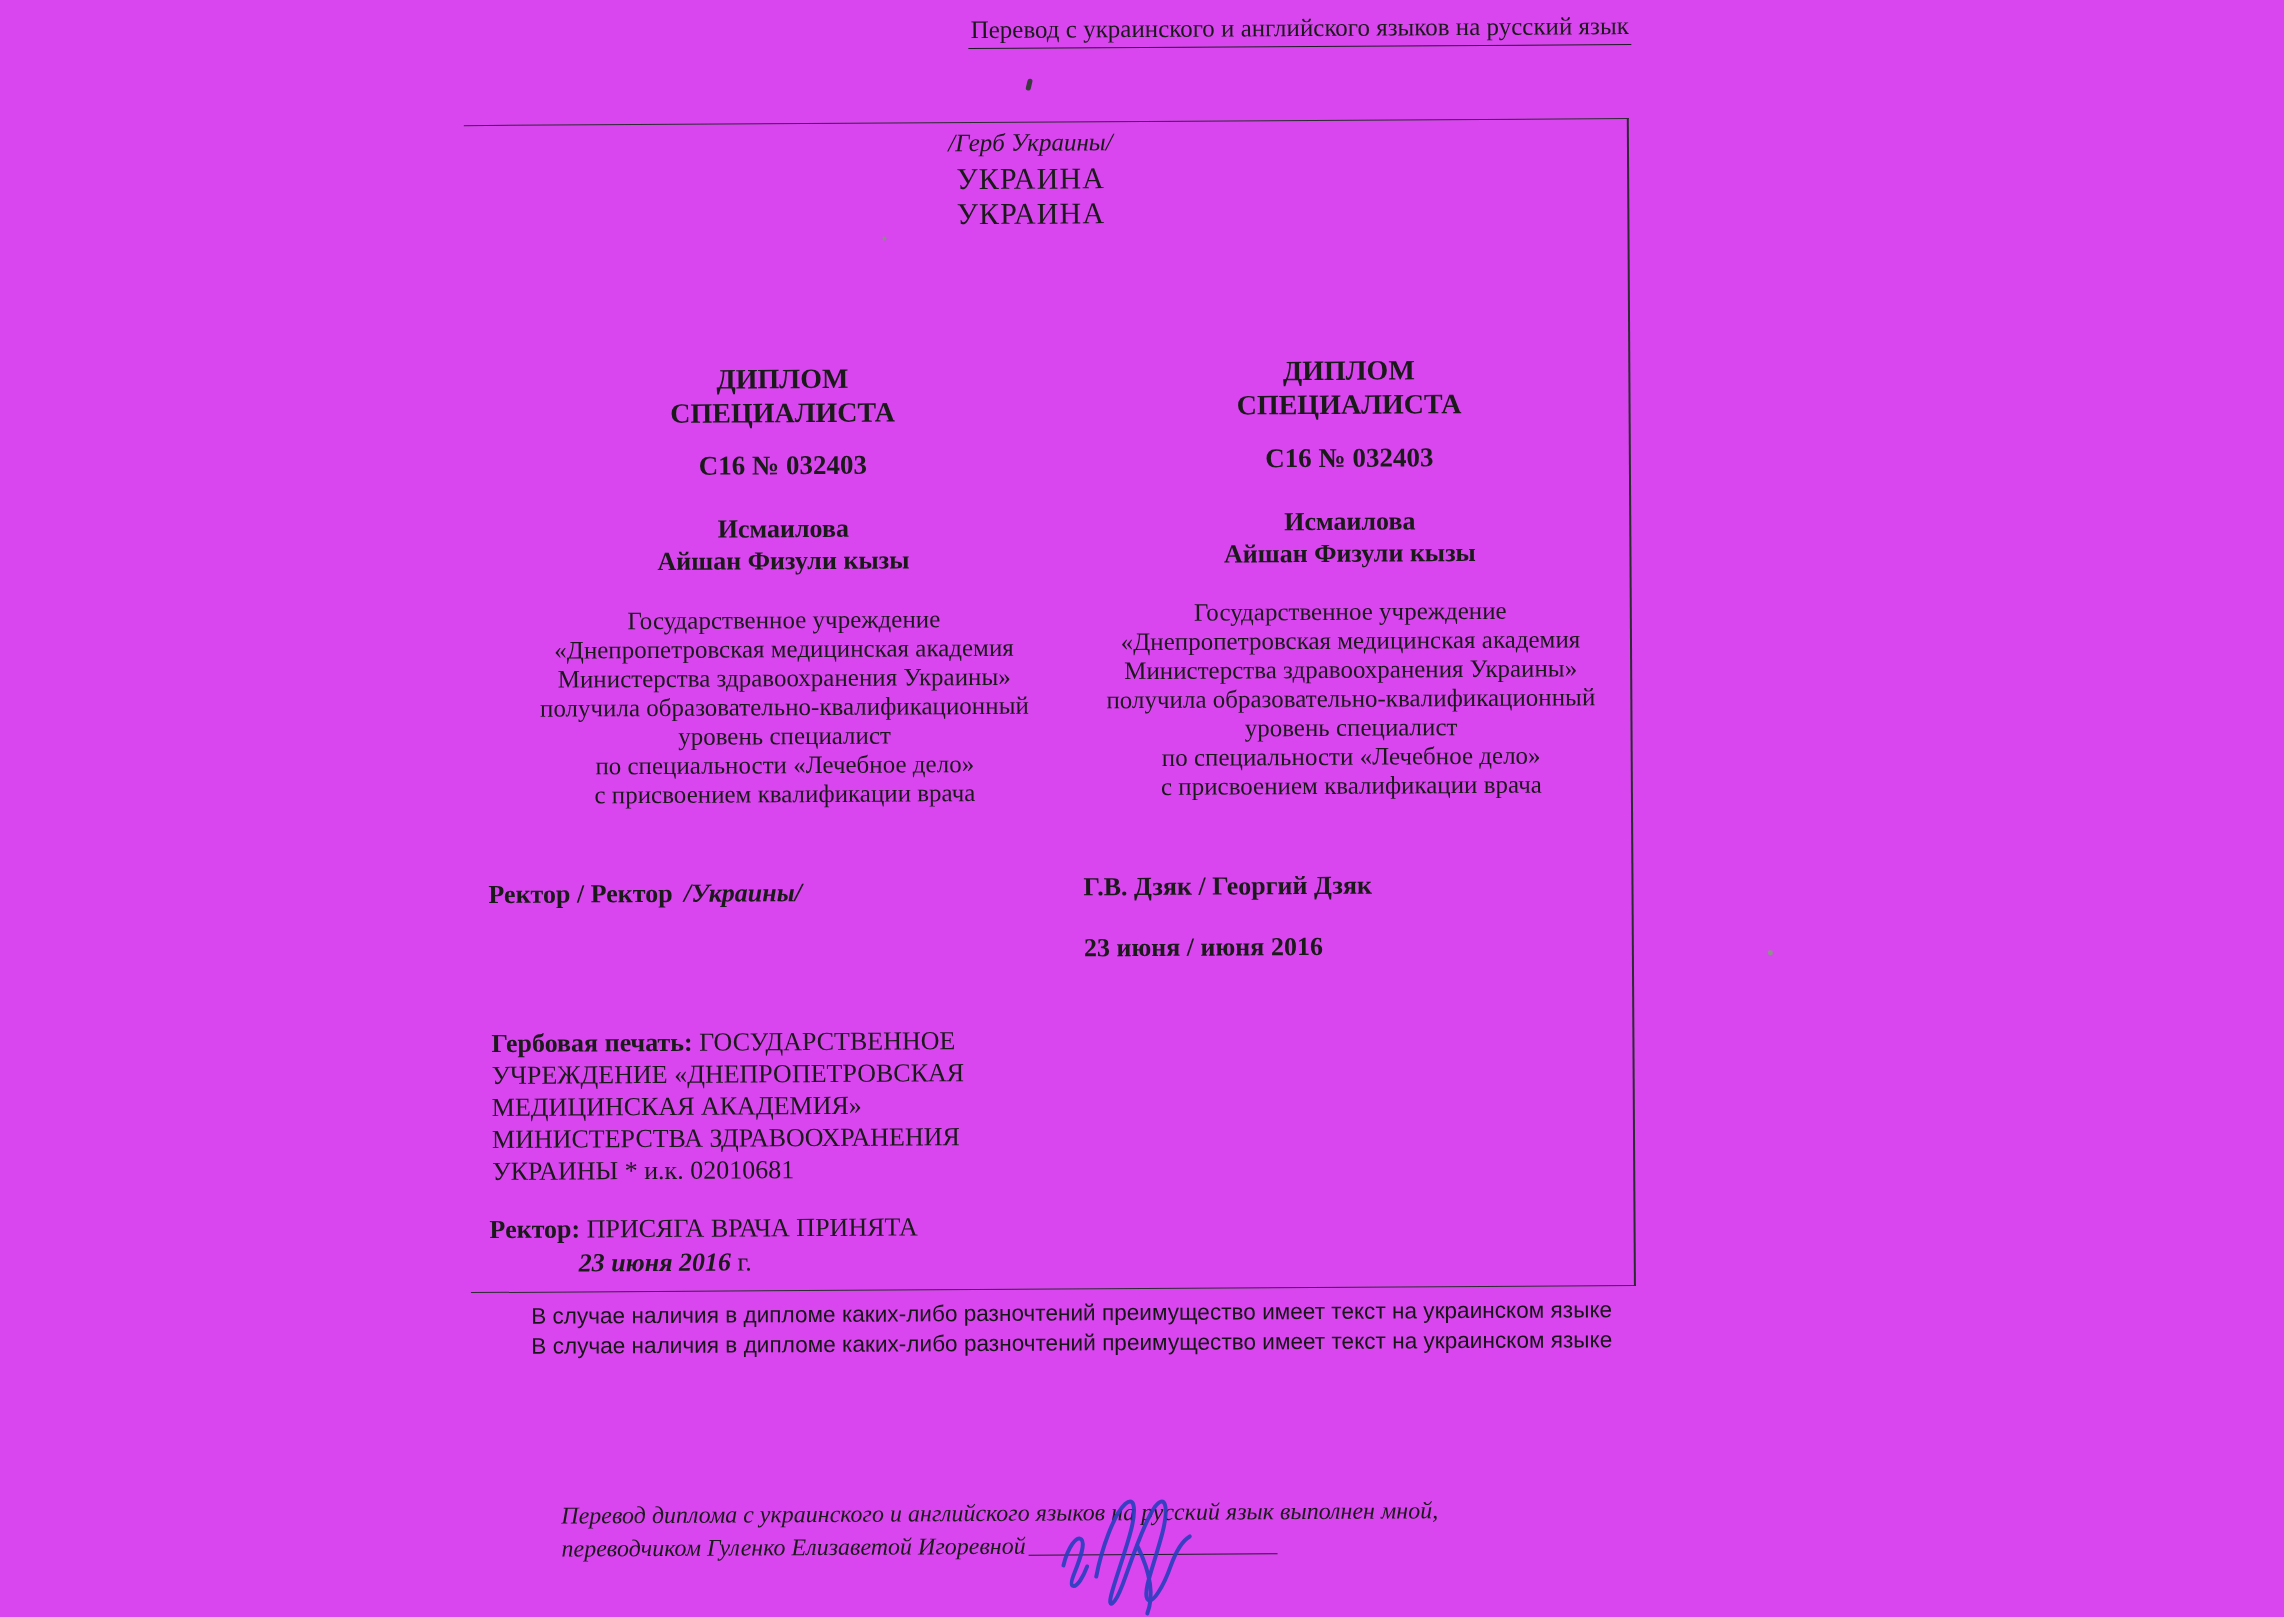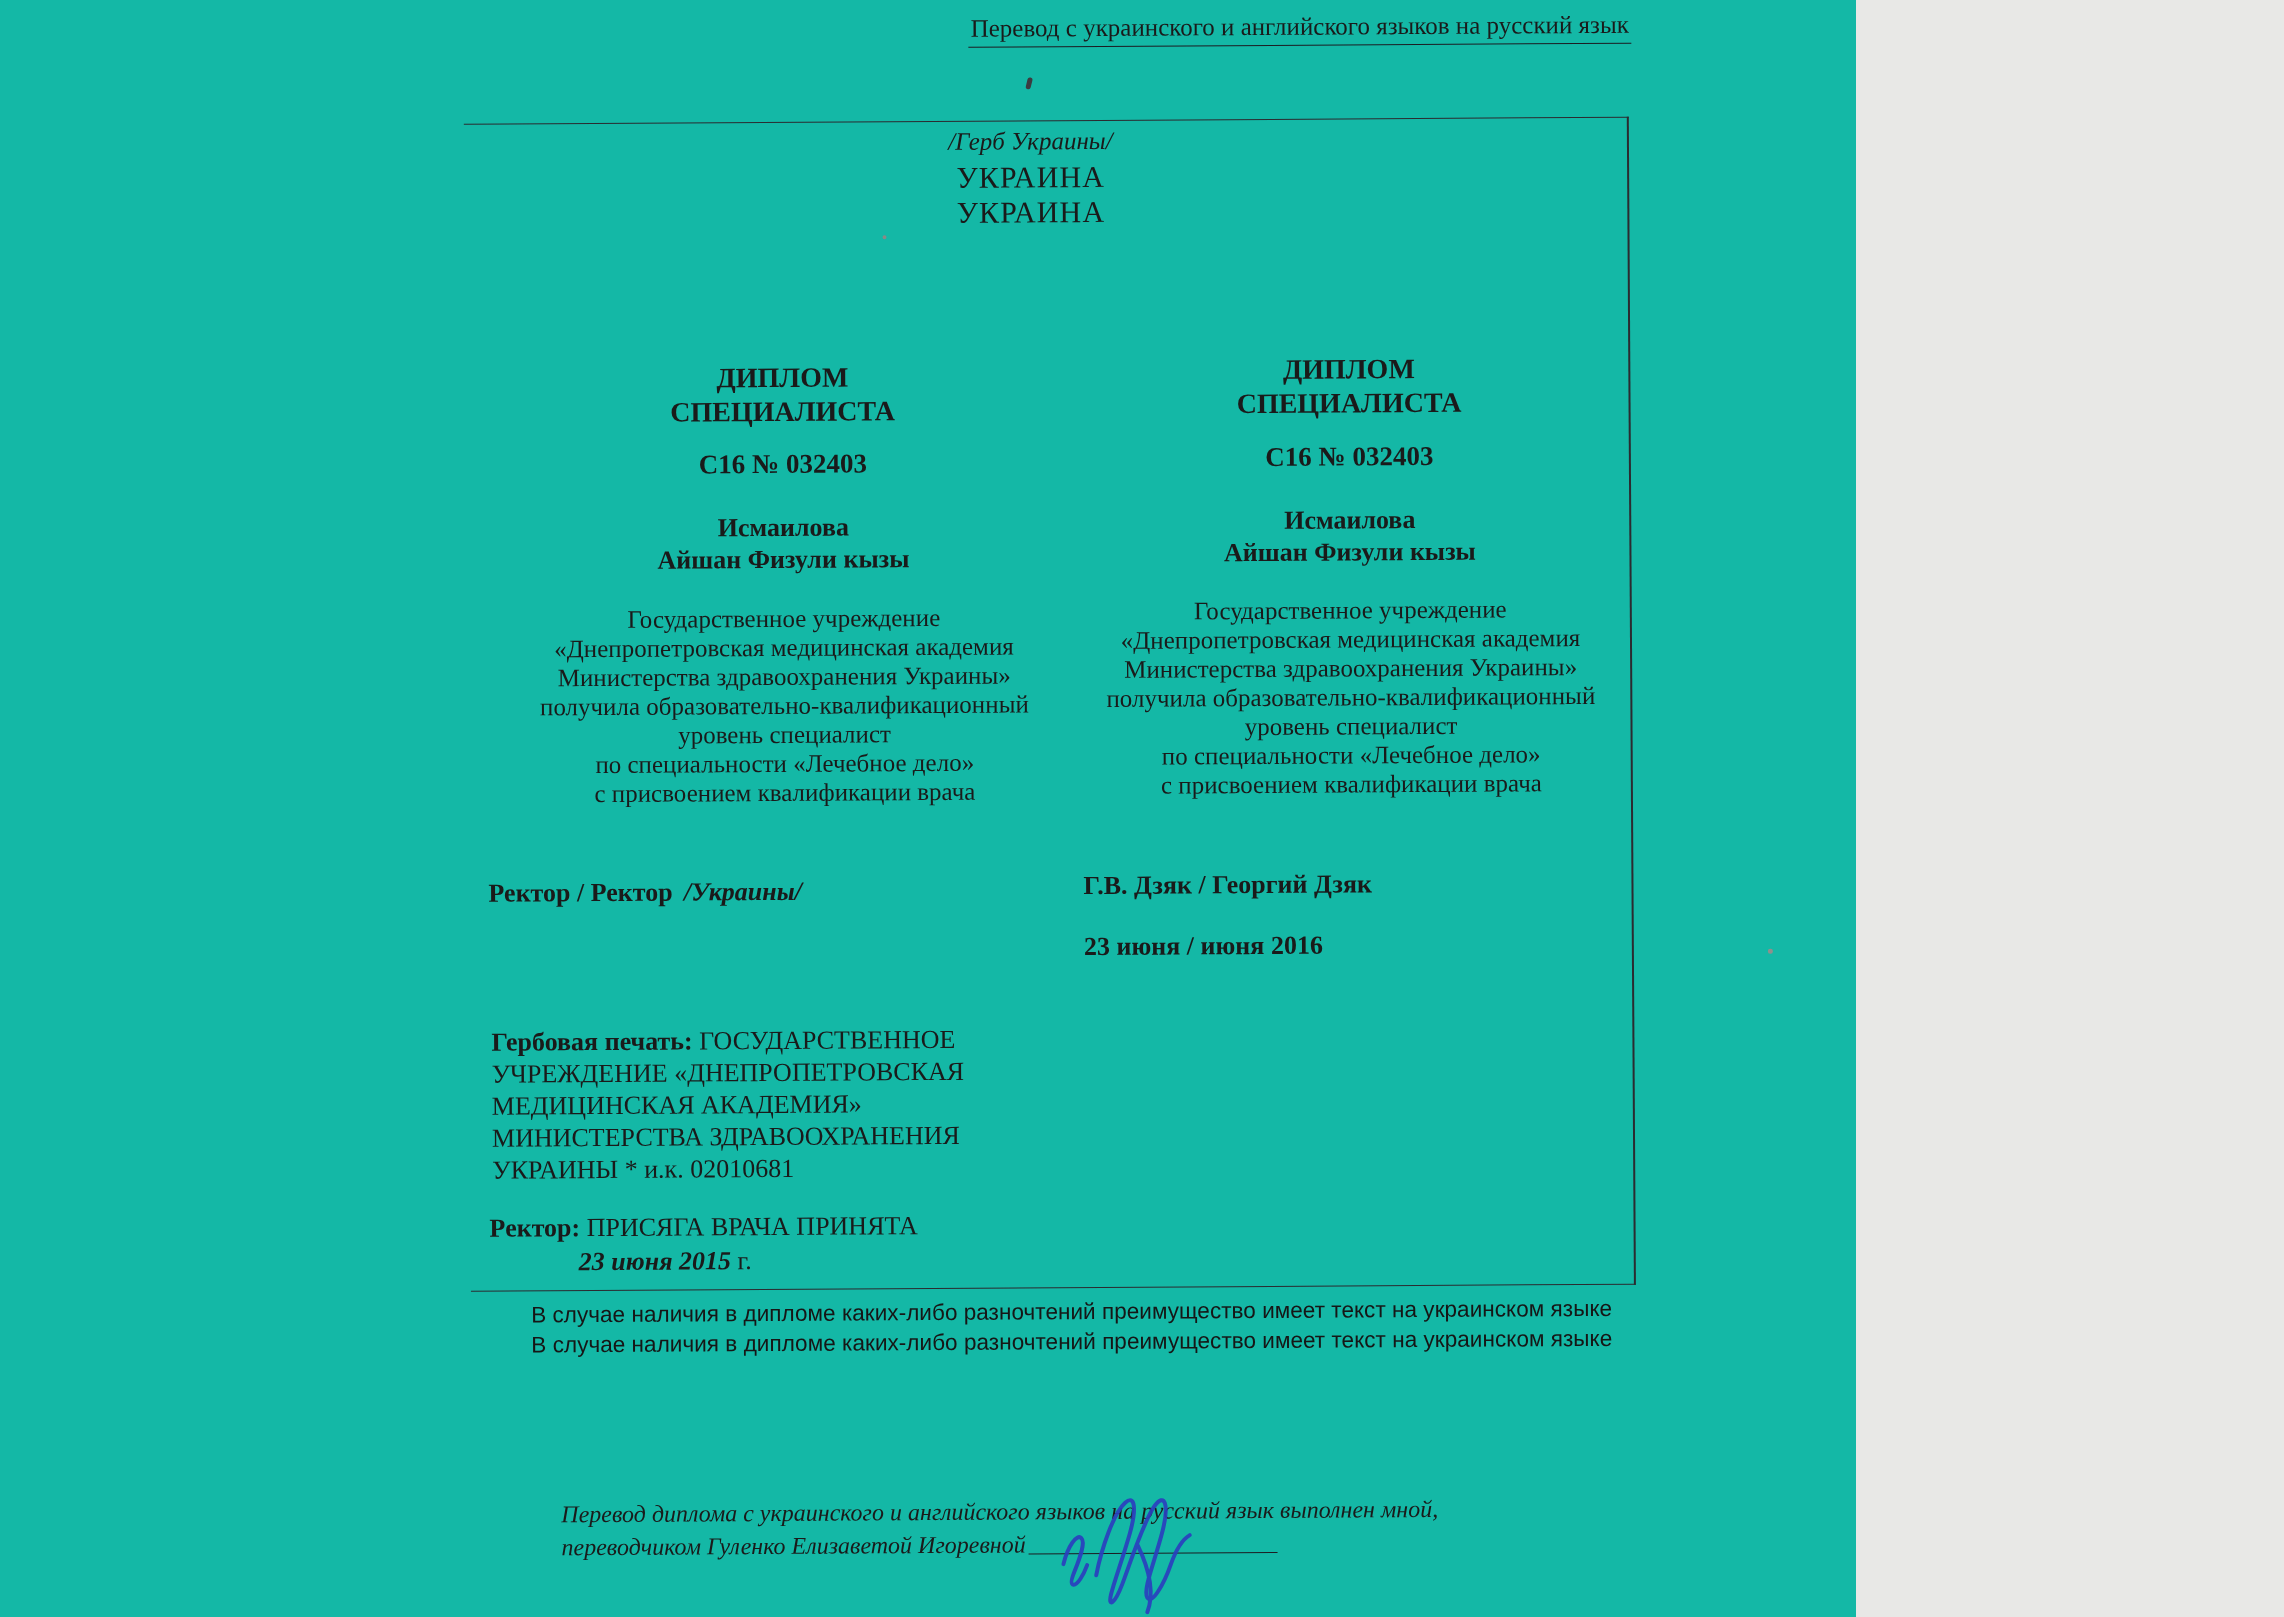--- a/index.html
+++ b/index.html
@@ -1,17 +1,17 @@
 <!DOCTYPE html>
 <html style="font-size:9px"><head>
 <meta charset="utf-8">
 <style>
   html,body{margin:0;padding:0;background:#e8e8e6;}
   #page{
-    position:relative;width:1856px;height:1617px;background:#14b8a6;
+    position:relative;width:2284px;height:1617px;background:#d946ef;
     overflow:hidden;color:#1a1a1a;
     font-family:"Liberation Serif","DejaVu Serif",serif;
   }
   .rot{position:absolute;left:0;top:0;width:100%;height:100%;
        transform:rotate(-0.35deg);transform-origin:50% 50%;}
   .abs{position:absolute;}
   .ctr{text-align:center;}
   .serif{font-family:"Liberation Serif","DejaVu Serif",serif;}
   .sans{font-family:"Liberation Sans","DejaVu Sans",sans-serif;}
   .b{font-weight:bold;}
@@ -125,21 +125,21 @@
       <div>МЕДИЦИНСКАЯ АКАДЕМИЯ»</div>
       <div>МИНИСТЕРСТВА ЗДРАВООХРАНЕНИЯ</div>
       <div>УКРАИНЫ * и.к. 02010681</div>
     </div>
 
     <div class="abs stamp1">
       <span class="b">Ректор:</span>
       <span>ПРИСЯГА ВРАЧА ПРИНЯТА</span>
     </div>
     <div class="abs stamp2">
-      <span class="b i">23 июня 2015</span>
+      <span class="b i">23 июня 2016</span>
       <span>г.</span>
     </div>
 
     <div class="abs ctr sans disc disc1">В случае наличия в дипломе каких-либо разночтений преимущество имеет текст на украинском языке</div>
     <div class="abs ctr sans disc disc2">В случае наличия в дипломе каких-либо разночтений преимущество имеет текст на украинском языке</div>
 
     <div class="abs trans tr1">Перевод диплома с украинского и английского языков на русский язык выполнен мной,</div>
     <div class="abs trans tr2">переводчиком Гуленко Елизаветой Игоревной</div>
     <div class="abs sig-underline"></div>
 

